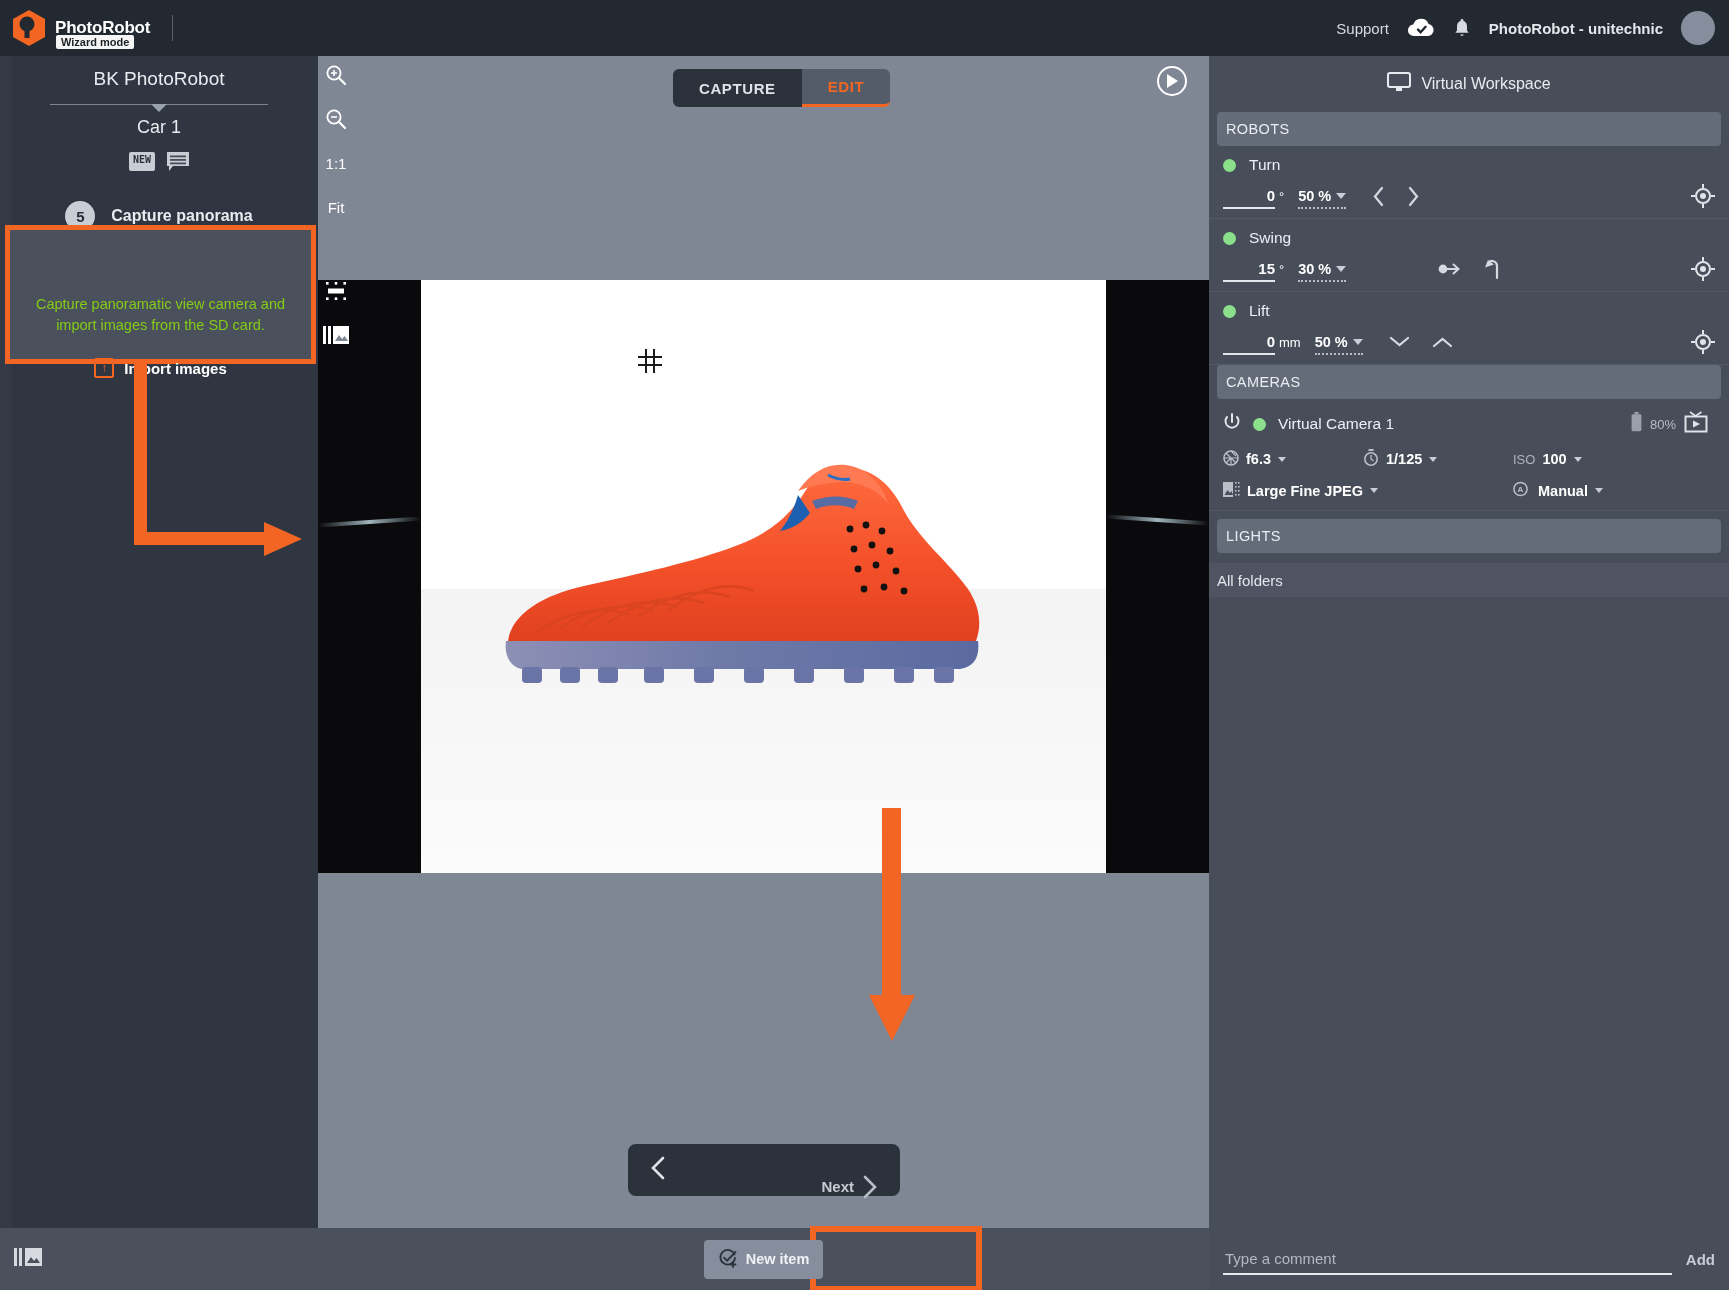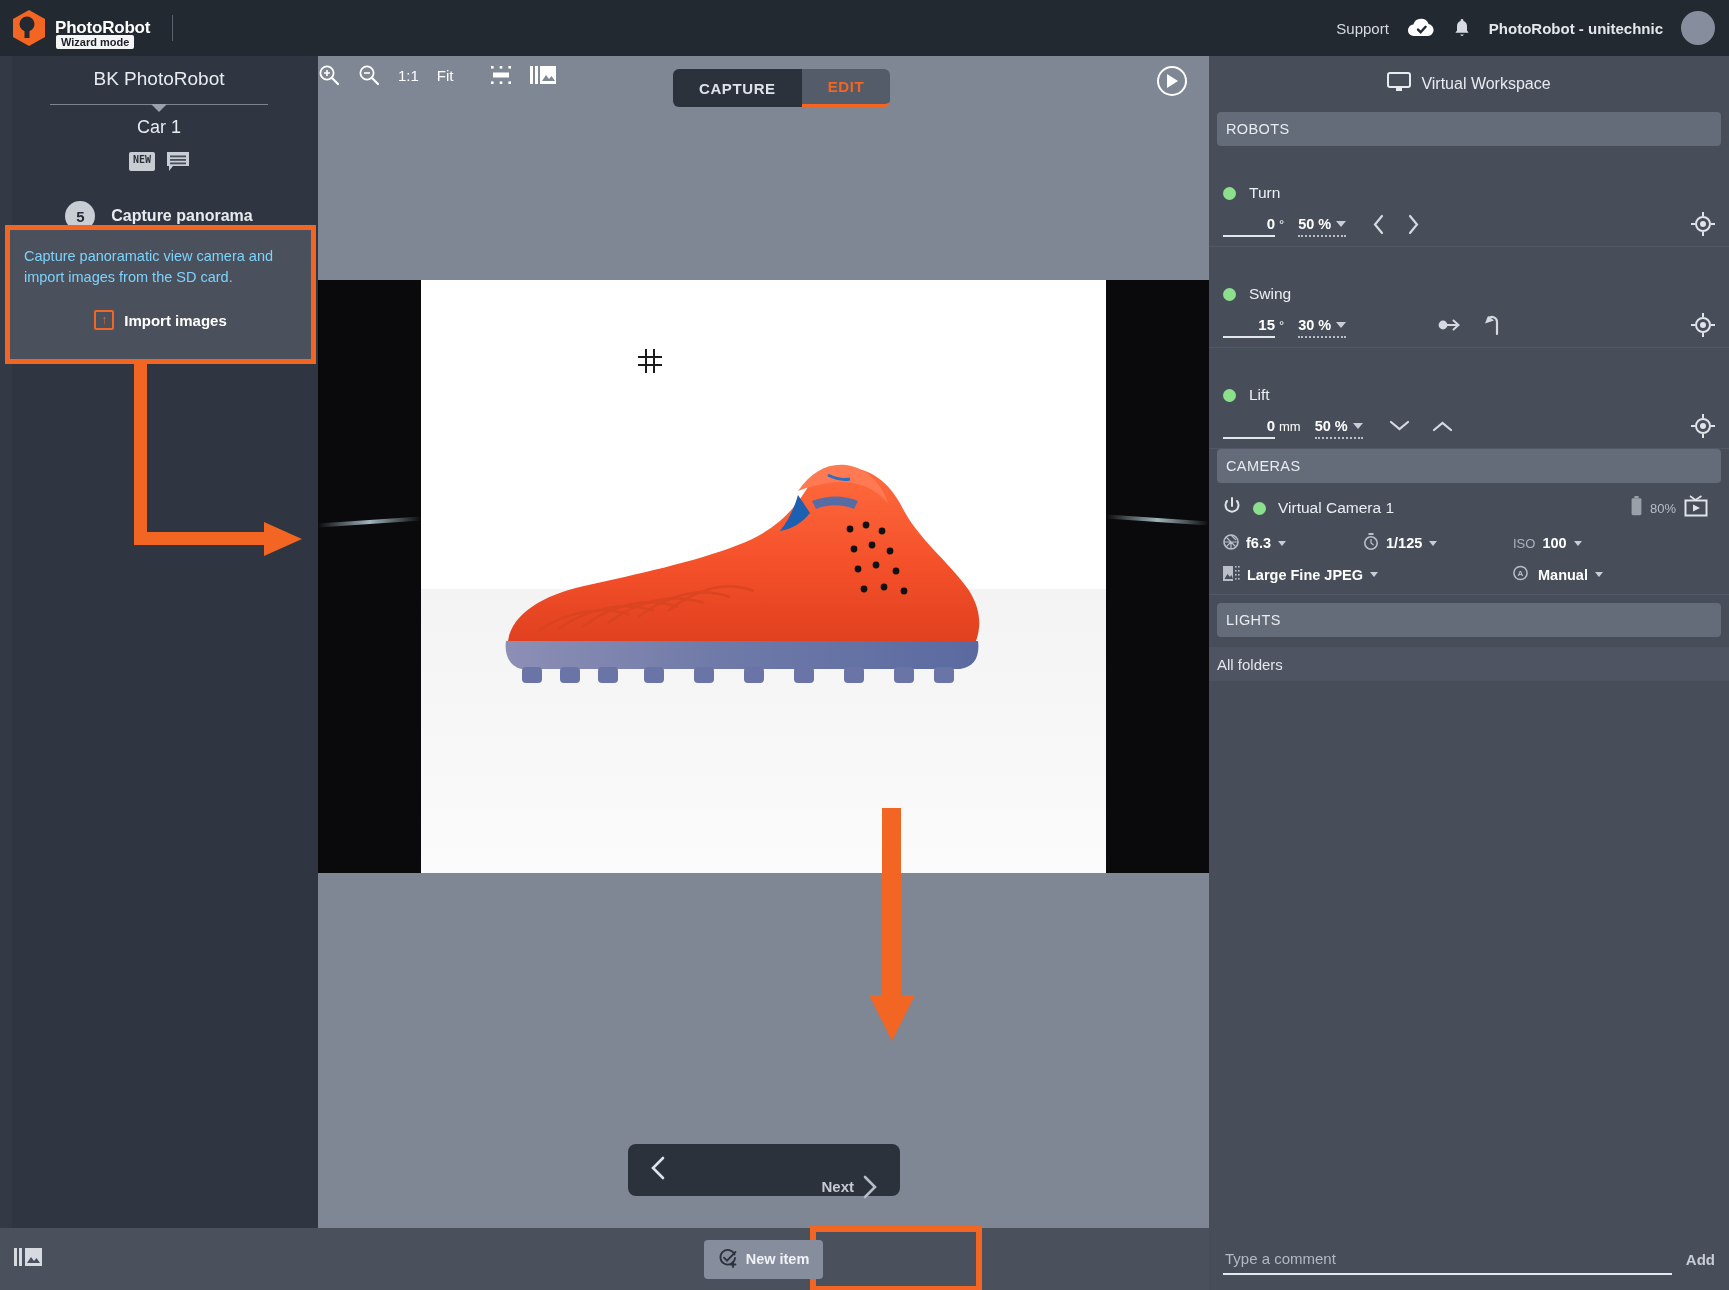--- a/index.html
+++ b/index.html
@@ -81,21 +81,21 @@
   .step-label { color: #e8ebef; font-size: 16px; font-weight: bold; }
 
   .hint-outline {
     position: absolute; left: 5px; top: 169px; width: 311px; height: 139px;
     border: 6px solid #f26522;
   }
   .hint-box {
     position: absolute; left: 10px; top: 174px; width: 301px; height: 129px;
     background: #4a505c; padding: 16px 14px 0 14px;
   }
-  .hint-text { color: #7dd3fc; font-size: 14.5px; line-height: 1.45; }
+  .hint-text { color: #84cc16; font-size: 14.5px; text-align: center; line-height: 1.45; margin-top: 48px; }
   .hint-action {
     display: flex; align-items: center; justify-content: center; gap: 10px;
     margin-top: 22px; color: #ffffff; font-size: 15px; font-weight: bold; cursor: pointer;
   }
   .imp-ic {
     width: 20px; height: 20px; border: 2px solid #f26522; border-radius: 2px;
     display: flex; align-items: center; justify-content: center; color: #f26522;
     font-size: 12px; line-height: 1;
   }
 
@@ -104,21 +104,21 @@
     background: #4a505c; display: flex; align-items: center; padding-left: 14px;
   }
 
   
   .stage {
     position: absolute; left: 318px; top: 56px; width: 891px; height: 1234px;
     background: #7f8694;
   }
   .leftrail {
     position: absolute; left: 0; top: 0; width: 36px; padding-top: 6px;
-    display: flex; flex-direction: row; align-items: center; gap: 18px;
+    display: flex; flex-direction: column; align-items: center; gap: 18px;
     color: #ffffff; font-size: 15px; z-index: 5;
   }
   .rail-btn { cursor: pointer; display: flex; align-items: center; justify-content: center;
               width: 30px; height: 26px; }
   .rail-gap { height: 22px; }
 
   .tabs {
     position: absolute; left: 355px; top: 13px; display: flex; z-index: 6;
   }
   .tab {
@@ -206,21 +206,21 @@
     height: 56px; display: flex; align-items: center; justify-content: center;
     gap: 10px; color: #e8ebef; font-size: 16px;
   }
   .sect-head {
     margin: 0 8px; height: 34px; background: #646b79; border-radius: 4px;
     display: flex; align-items: center; padding-left: 9px;
     color: #e9ecf0; font-size: 14.5px; letter-spacing: 0.4px;
   }
   .robot-row { padding: 10px 0 6px 0; border-bottom: 1px solid #525866; }
   .robot-name { display: flex; align-items: center; gap: 13px; padding-left: 14px;
-                color: #eceff3; font-size: 15.5px; margin-top: 28px; }
+                color: #eceff3; font-size: 15.5px; }
   .dot-green { width: 13px; height: 13px; border-radius: 50%; background: #8ce08c; }
   .robot-ctl { display: flex; align-items: center; margin-top: 10px; padding: 0 14px; }
   .val-box { width: 52px; text-align: right; color: #ffffff; font-size: 15px; font-weight: bold;
              border-bottom: 2px solid #e3e6ea; padding-bottom: 3px; }
   .unit { color: #ffffff; font-size: 13px; margin-left: 4px; padding-bottom: 3px; }
   .pct-box { margin-left: 14px; display: flex; align-items: center; gap: 5px;
              border-bottom: 2px dotted #b9bec7; padding-bottom: 3px; }
   .pct-txt { color: #ffffff; font-size: 14.5px; font-weight: bold; }
   .caret { width: 0; height: 0; border-left: 5px solid transparent;
            border-right: 5px solid transparent; border-top: 6px solid #c9ced6; }

